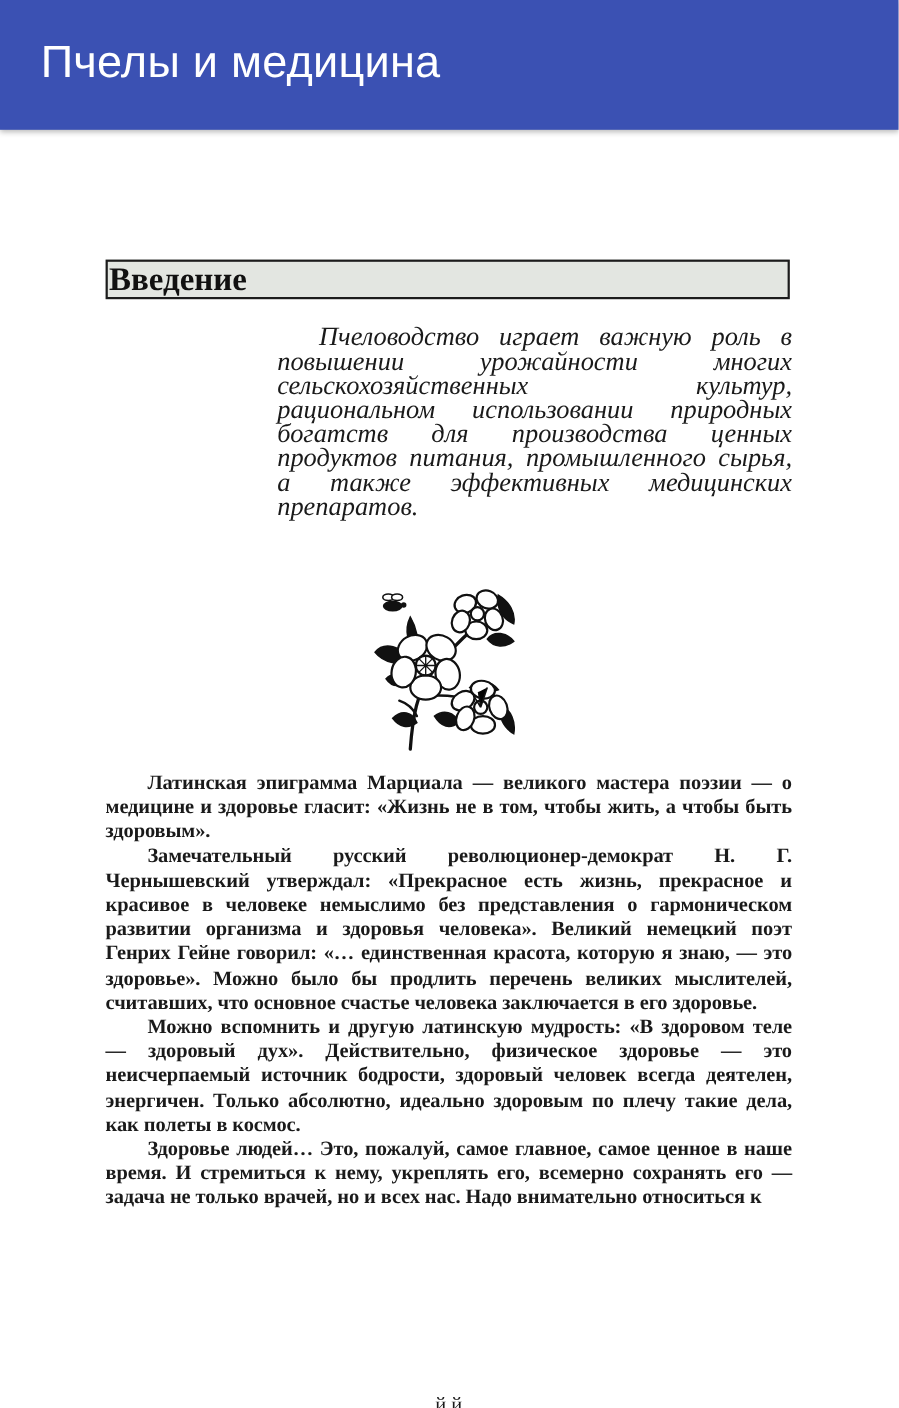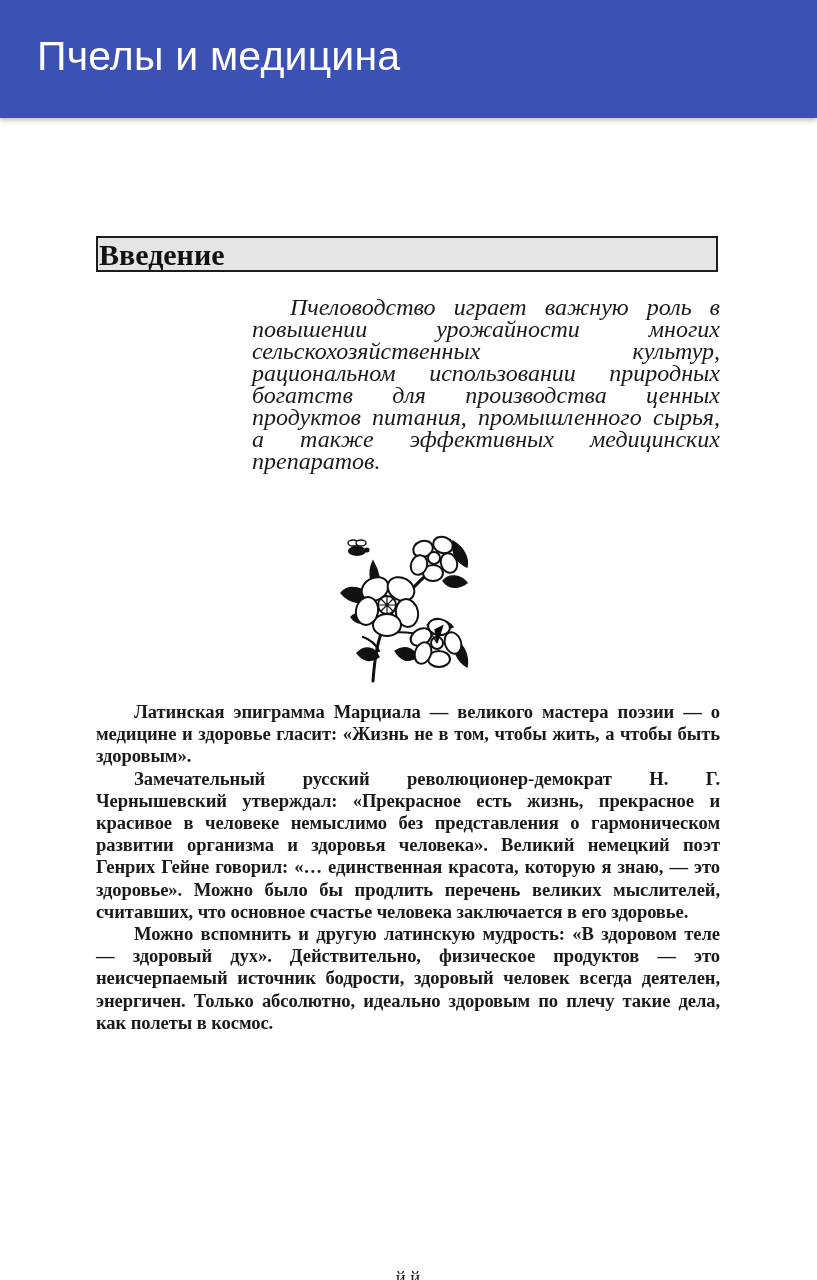--- a/index.html
+++ b/index.html
@@ -131,17 +131,18 @@
         <ellipse cx="18" cy="10" rx="5" ry="3" fill="#fff" stroke="#111" stroke-width="1.4"></ellipse>
         <ellipse cx="26" cy="10" rx="5" ry="3" fill="#fff" stroke="#111" stroke-width="1.4"></ellipse>
         <circle cx="32" cy="17" r="2.5" fill="#111"></circle>
       </g>
     </svg>
   </div>
 
   <div class="body-text">
     <p>Латинская эпиграмма Марциала — великого мастера поэзии — о медицине и здоровье гласит: «Жизнь не в том, чтобы жить, а чтобы быть здоровым».</p>
     <p>Замечательный русский революционер-демократ Н. Г. Чернышевский утверждал: «Прекрасное есть жизнь, прекрасное и красивое в человеке немыслимо без представления о гармоническом развитии организма и здоровья человека». Великий немецкий поэт Генрих Гейне говорил: «… единственная красота, которую я знаю, — это здоровье». Можно было бы продлить перечень великих мыслителей, считавших, что основное счастье человека заключается в его здоровье.</p>
-    <p>Можно вспомнить и другую латинскую мудрость: «В здоровом теле — здоровый дух». Действительно, физическое продуктов — это неисчерпаемый источник бодрости, здоровый человек всегда деятелен, энергичен. Только абсолютно, идеально здоровым по плечу такие дела, как полеты в космос.</p>
+    <p>Можно вспомнить и другую латинскую мудрость: «В здоровом теле — здоровый дух». Действительно, физическое здоровье — это неисчерпаемый источник бодрости, здоровый человек всегда деятелен, энергичен. Только абсолютно, идеально здоровым по плечу такие дела, как полеты в космос.</p>
+    <p>Здоровье людей… Это, пожалуй, самое главное, самое ценное в наше время. И стремиться к нему, укреплять его, всемерно сохранять его — задача не только врачей, но и всех нас. Надо внимательно относиться к</p>
   </div>
 
   <div class="clipped-line">й й</div>
 </main>
 
 </body></html>

